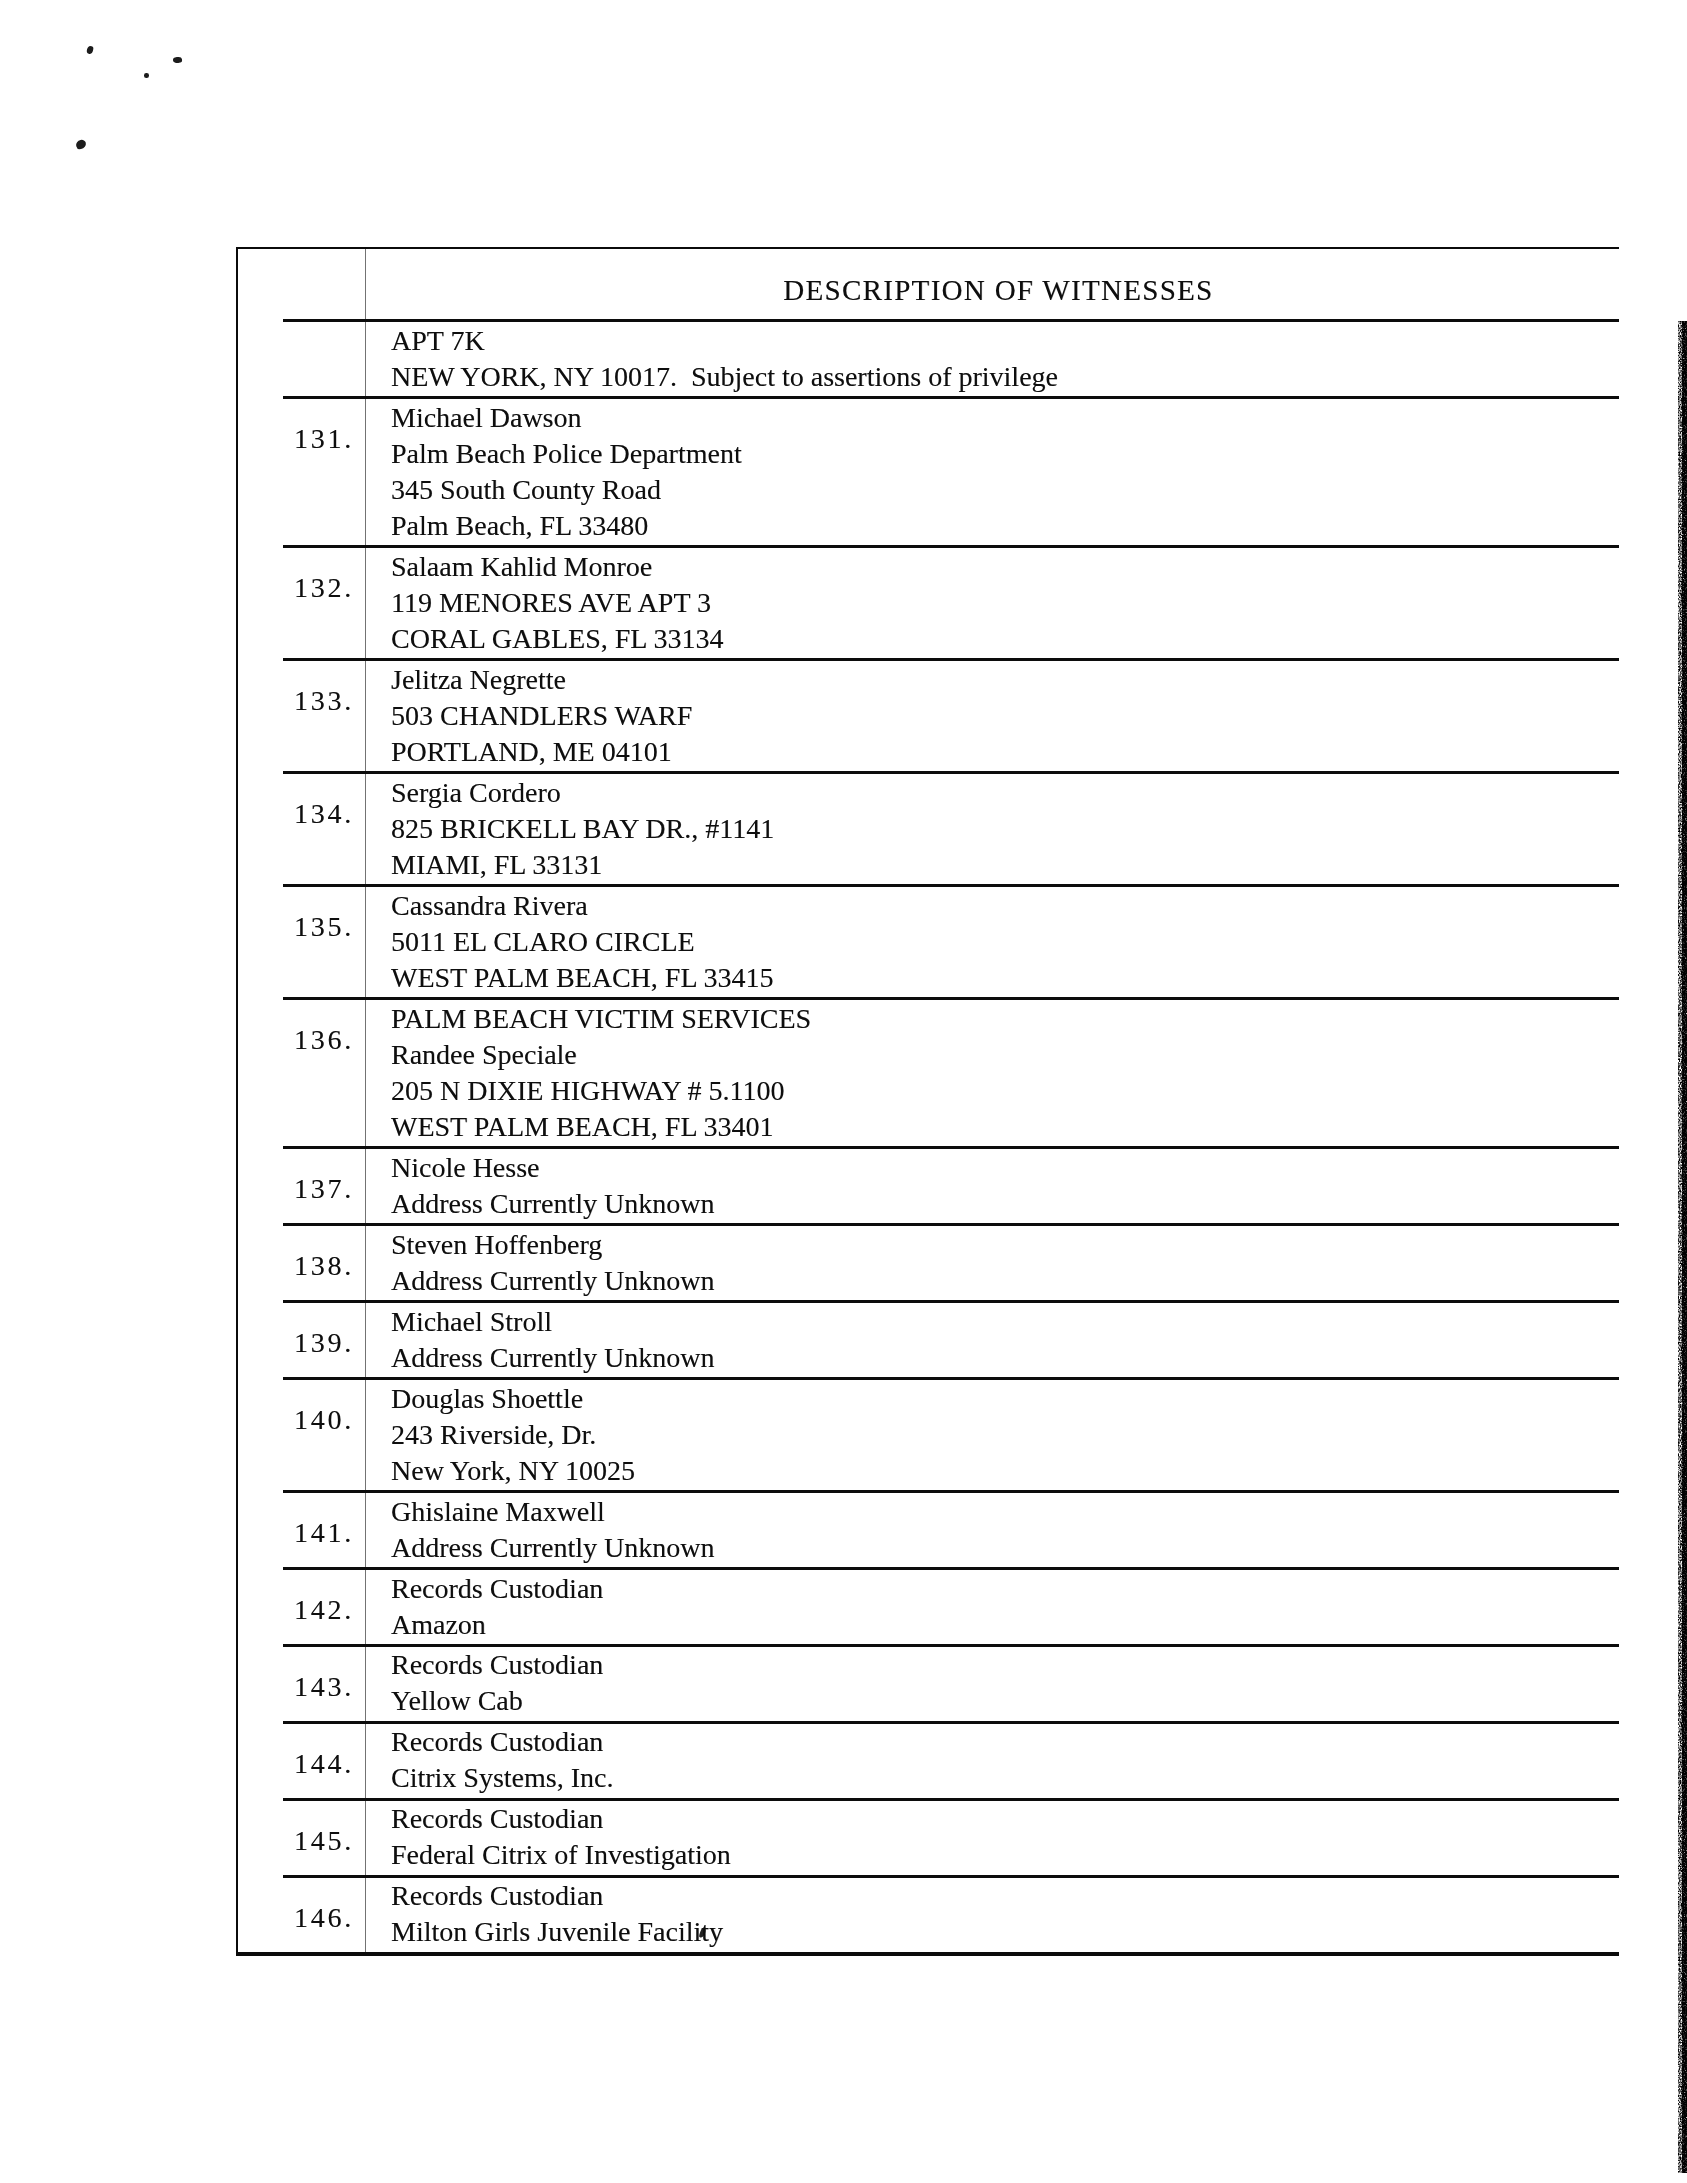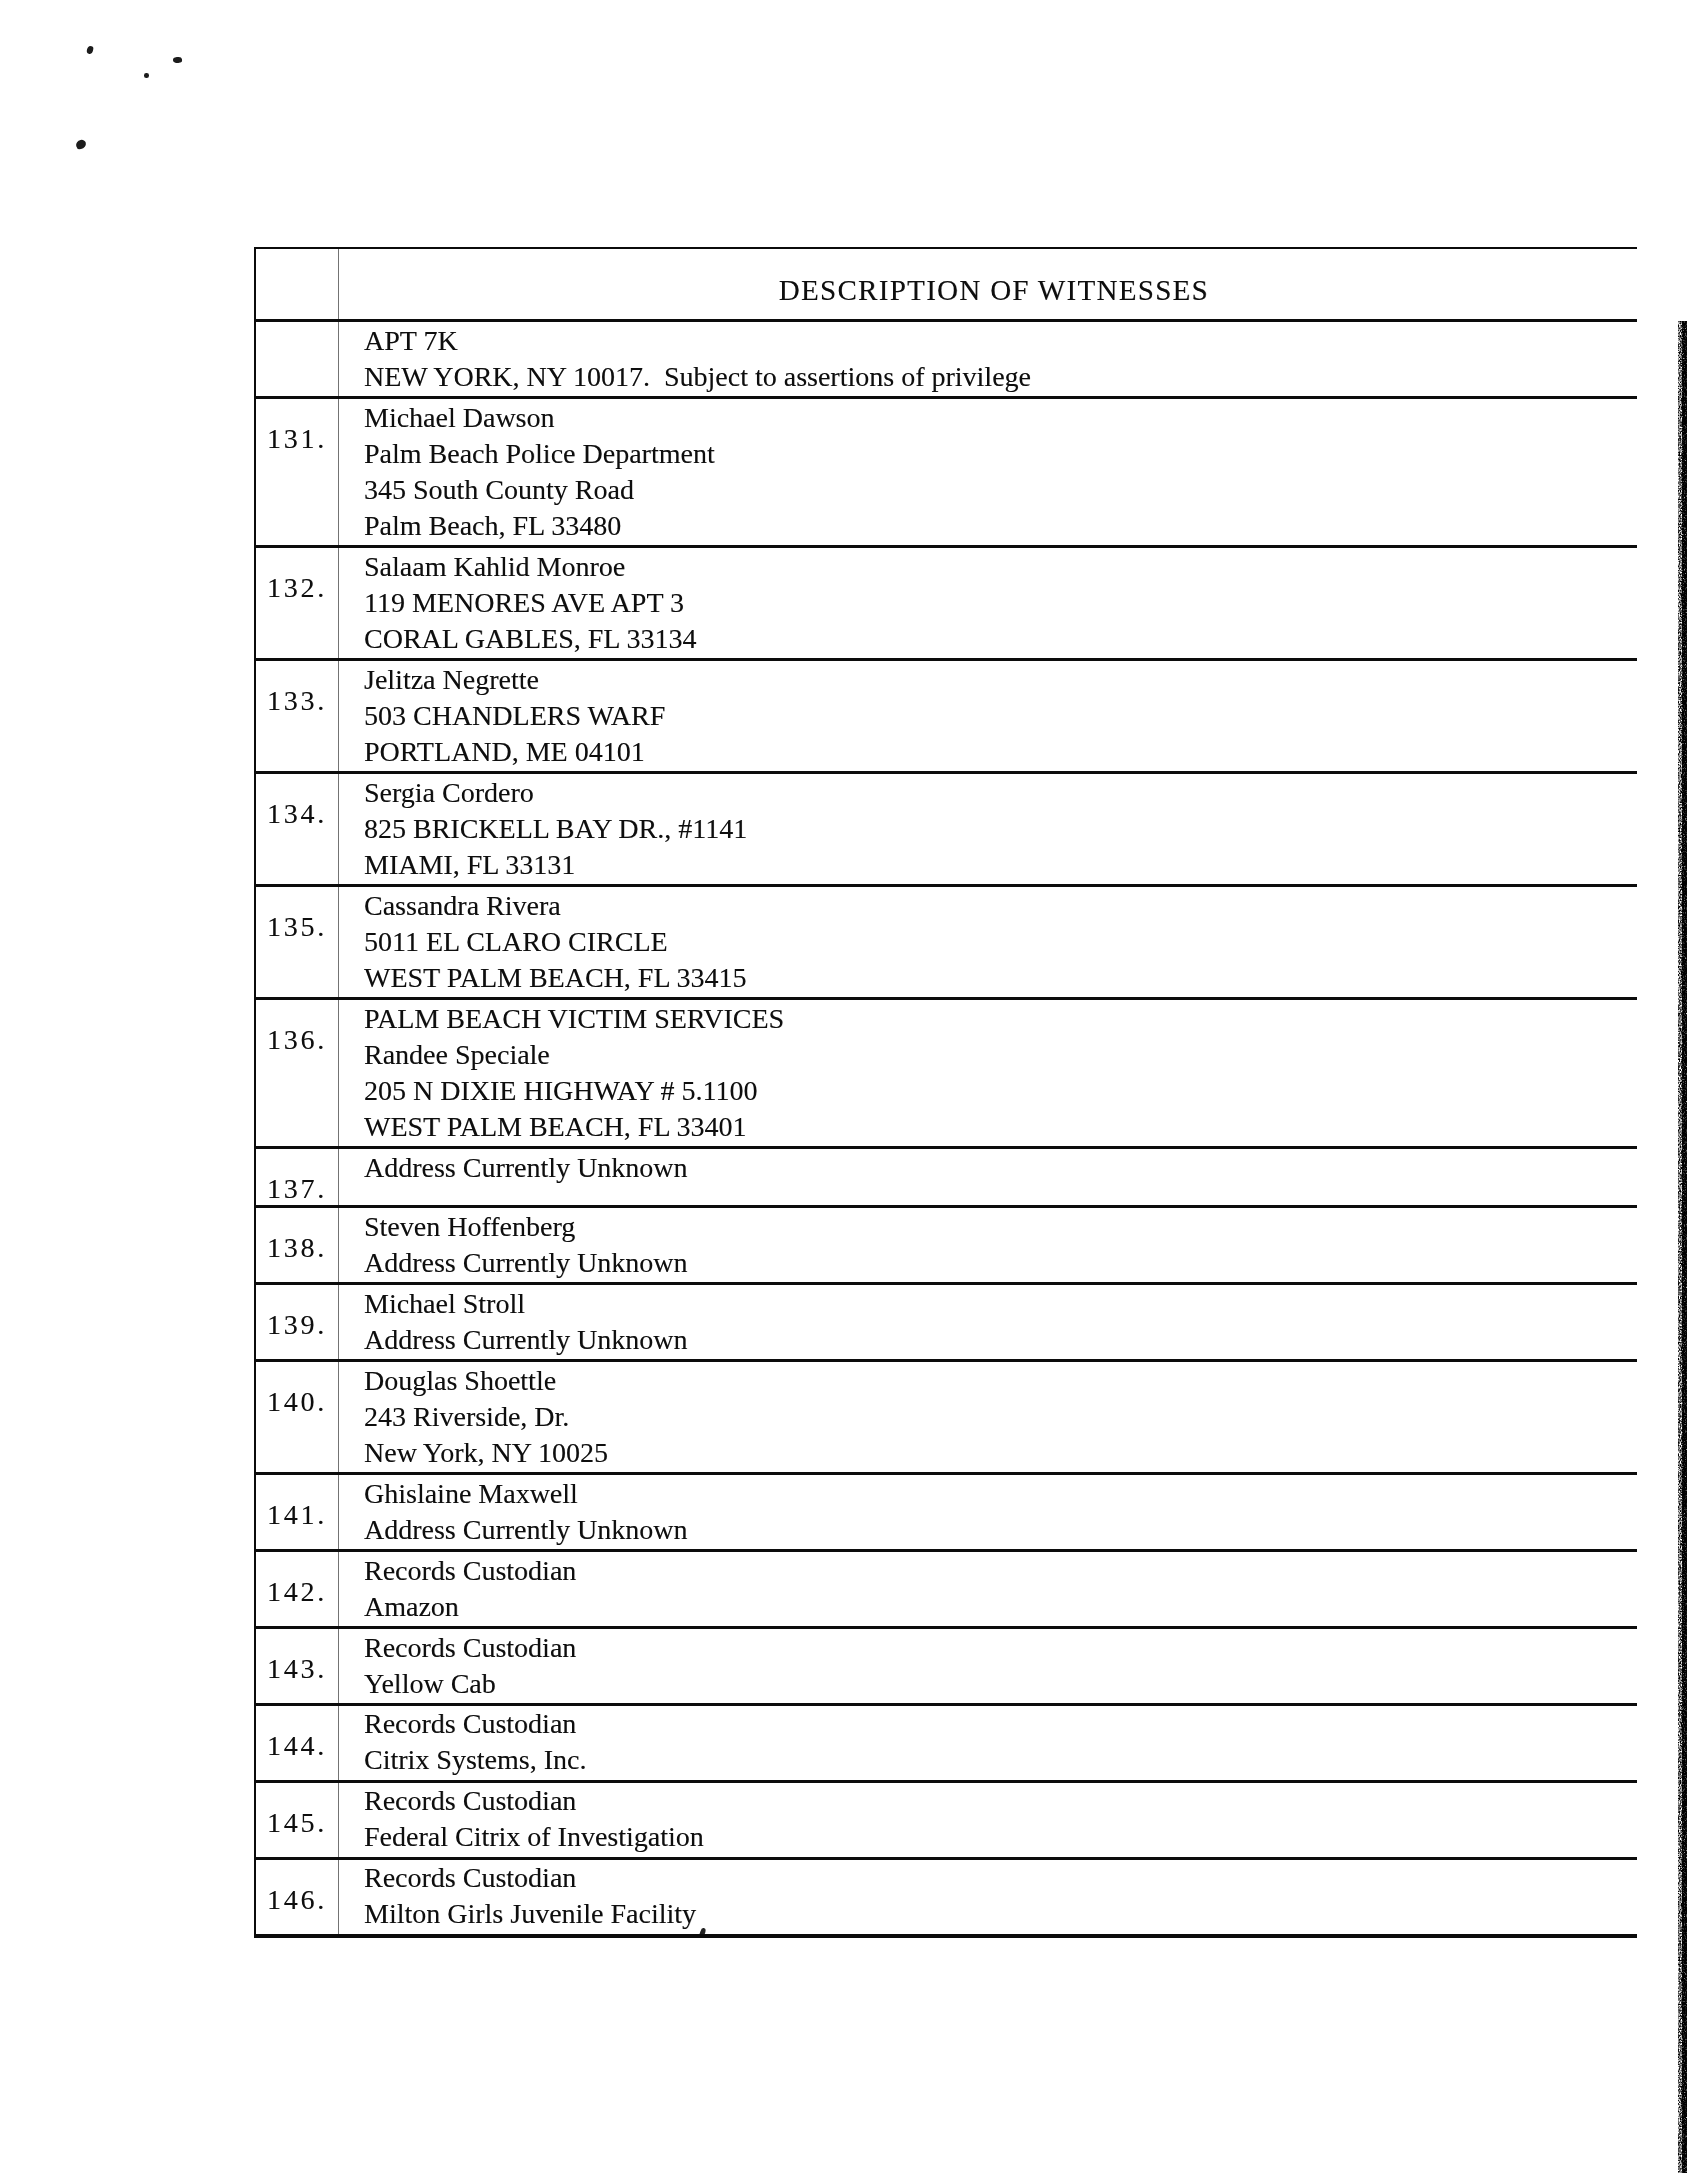--- a/index.html
+++ b/index.html
@@ -6,26 +6,27 @@
   .page{
     position:relative;
     width:1687px;height:2183px;
     background:#ffffff;
     overflow:hidden;
     font-family:"Liberation Serif", serif;
     color:#0e0e0e;
   }
   .wtable{
     position:absolute;
-    left:254px;top:247px;
+    left:236px;top:247px;
     width:1383px;
     border-top:2.6px solid #0b0b0b;
     border-left:2.6px solid #0b0b0b;
     border-bottom:4px solid #0b0b0b;
     box-sizing:border-box;
+    padding-left:45px;
   }
   .row{
     display:flex;
     border-top:3.3px solid #0c0c0c;
   }
   .row.header-row{border-top:none;height:70px;}
   .num-cell{
     width:83px;
     flex:0 0 83px;
     border-right:1px solid #737373;
@@ -147,20 +148,21 @@
             <div class="dline">PALM BEACH VICTIM SERVICES</div>
             <div class="dline">Randee Speciale</div>
             <div class="dline">205 N DIXIE HIGHWAY # 5.1100</div>
             <div class="dline">WEST PALM BEACH, FL 33401</div>
           </div>
   </div>
 
   <div class="row">
     <div class="num-cell">137.</div>
     <div class="desc-cell">
+            <div class="dline">Nicole Hesse</div>
             <div class="dline">Address Currently Unknown</div>
           </div>
   </div>
 
   <div class="row">
     <div class="num-cell">138.</div>
     <div class="desc-cell">
             <div class="dline">Steven Hoffenberg</div>
             <div class="dline">Address Currently Unknown</div>
           </div>

